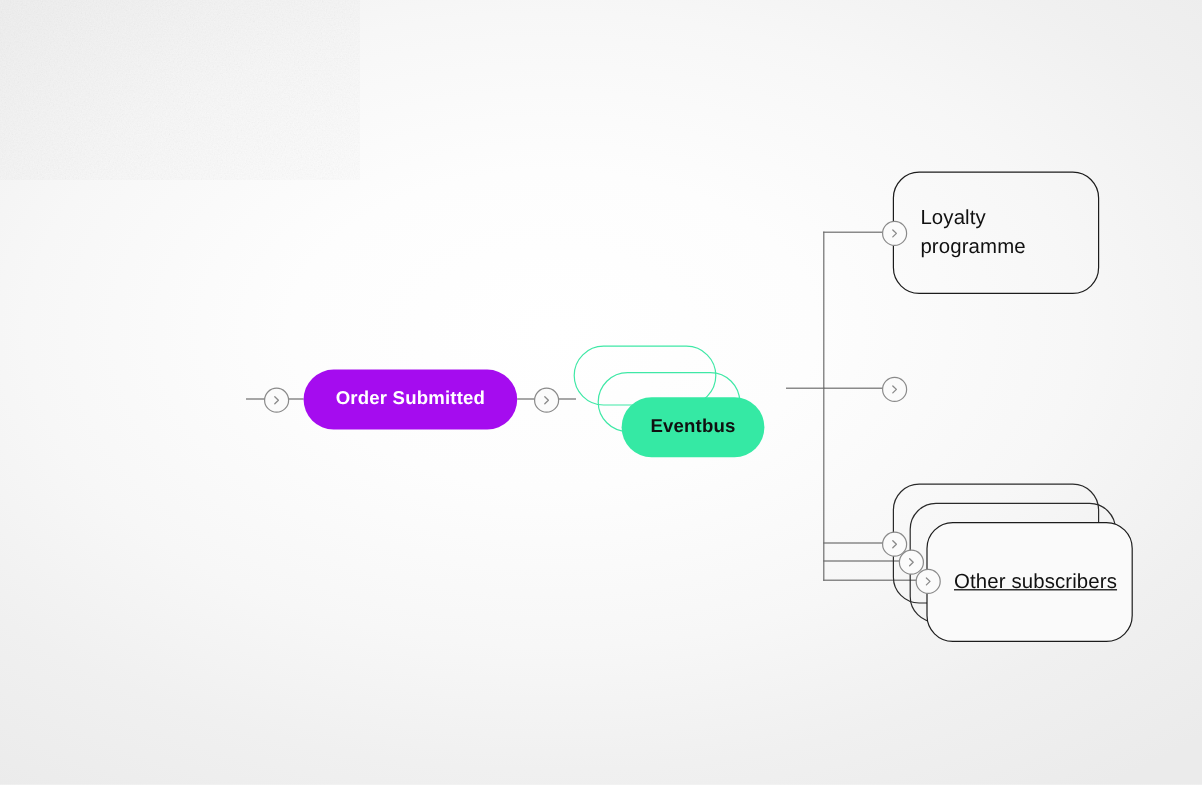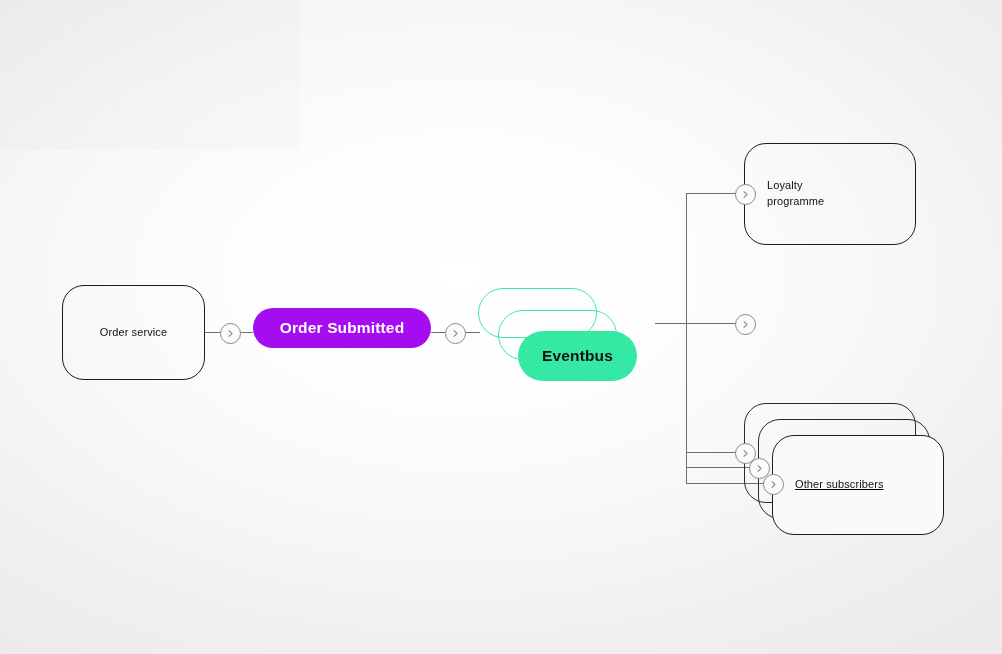--- a/index.html
+++ b/index.html
@@ -45,21 +45,21 @@
     align-items: center;
   }
 
   
   .box {
     border: 1.3px solid #1c1c1c;
     border-radius: 22px;
     background: transparent;
   }
   .box .label {
-    font-size: 11px;
+    font-size: 17px;
     color: #111111;
     letter-spacing: .1px;
     line-height: 1.42;
     white-space: pre-line;
   }
   .box.center .label { width: 100%; text-align: center; }
   .box.padded .label { padding-left: 22px; }
 
   
   .box.ghost { border-color: #2a2a2a; }
@@ -137,31 +137,28 @@
   <div class="line v" style="left:686px; top:193px; height:291px;"></div>
 
   <div class="line h" style="left:686px; top:193px; width:58px;"></div>
 
   <div class="line h" style="left:686px; top:323px; width:58px;"></div>
 
   <div class="line h" style="left:686px; top:452px; width:58px;"></div>
   <div class="line h" style="left:686px; top:467px; width:72px;"></div>
   <div class="line h" style="left:686px; top:483px; width:86px;"></div>
 
-  <div class="node box center" style="left:62px; top:285px; width:143px; height:95px;">
-    <span class="label">Order service</span>
-  </div>
 
   <div class="arrow-circle" style="left:220px; top:323px;">
     <svg width="9" height="9" viewBox="0 0 9 9">
         <path d="M3 1.6 L6 4.5 L3 7.4" fill="none" stroke="#8a8a8a" stroke-width="1.1" stroke-linecap="round" stroke-linejoin="round"></path>
       </svg>
   </div>
 
-  <div class="event-pill" style="left:253px; top:308px; width:178px; height:40px; background:#a50cef;">
+  <div class="event-pill" style="left:253px; top:308px; width:178px; height:50px; background:#a50cef;">
     <span class="label">Order Submitted</span>
   </div>
 
   <div class="arrow-circle" style="left:445px; top:323px;">
     <svg width="9" height="9" viewBox="0 0 9 9">
         <path d="M3 1.6 L6 4.5 L3 7.4" fill="none" stroke="#8a8a8a" stroke-width="1.1" stroke-linecap="round" stroke-linejoin="round"></path>
       </svg>
   </div>
 
   <div class="bus-pill outline" style="left:478px; top:288px; width:119px; height:50px; border:1.3px solid #3fe8a6;"></div>

